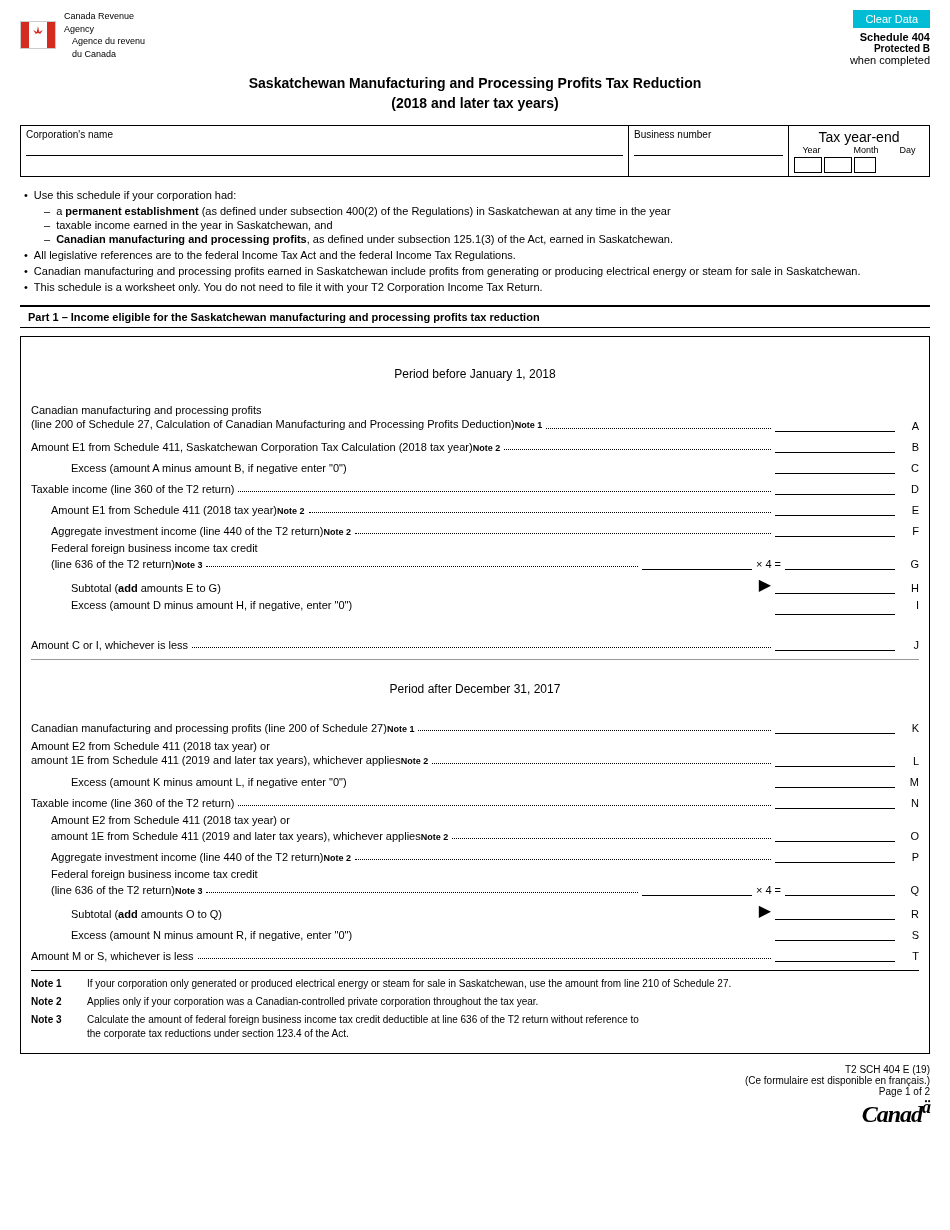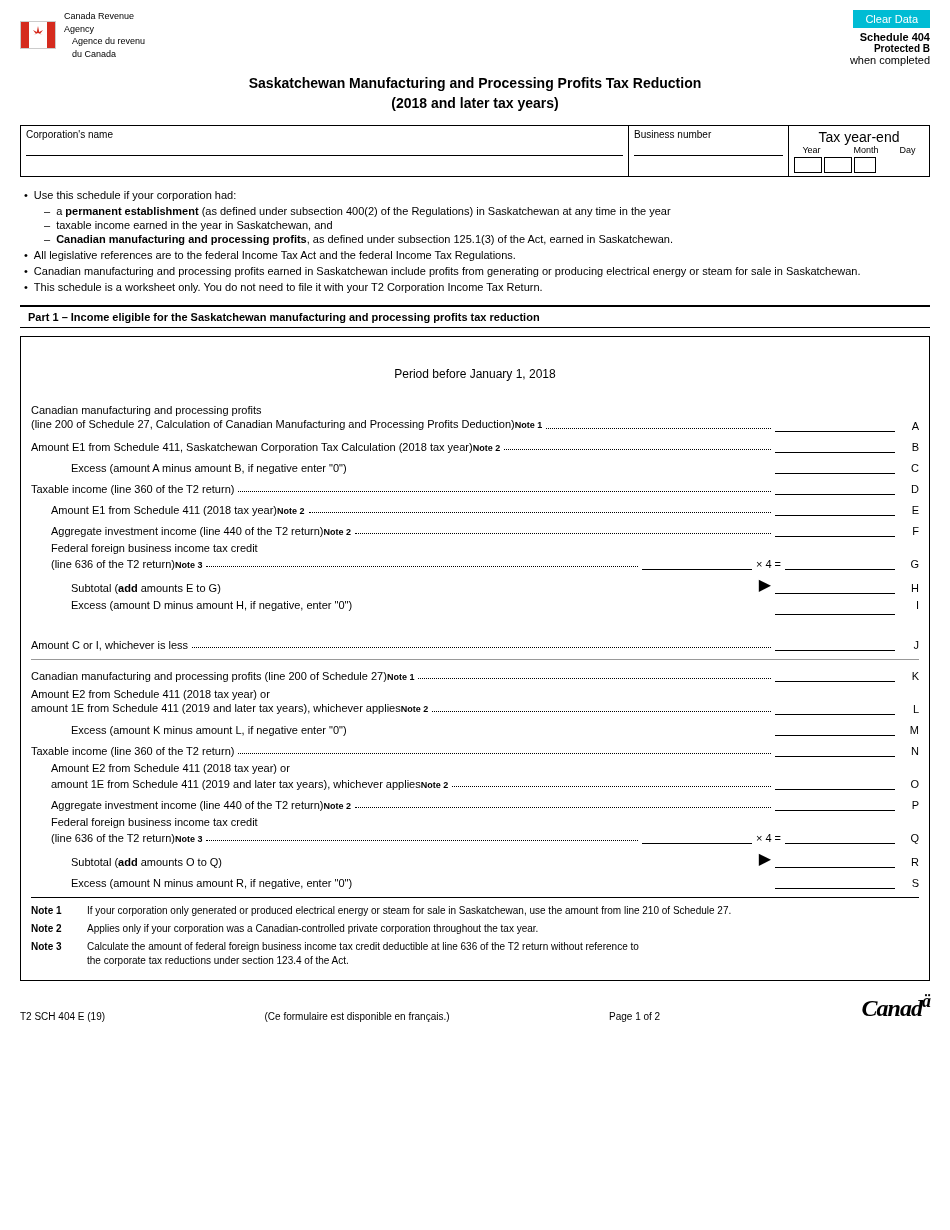--- a/index.html
+++ b/index.html
@@ -261,20 +261,21 @@
       <div style="flex:1; font-size:11px; display:flex; align-items:flex-end;">
         <span>Amount C or I, whichever is less</span>
         <span class="dotted-line"></span>
       </div>
       <input class="field-input" type="text" style="width: 120px; border-bottom: 1px solid rgb(0, 0, 0); border-top: none; border-left: none; border-right: none;">
       <span style="width:20px; text-align:right; font-size:11px; margin-left:4px;">J</span>
     </div>
 
     <hr style="border:none; border-top:1px solid #999; margin:6px 0;">
 
+    <div class="period-header">Period after December 31, 2017</div>
 
     <div style="display:flex; align-items:flex-end; margin-bottom:5px;">
       <div style="flex:1; font-size:11px; display:flex; align-items:flex-end;">
         <span>Canadian manufacturing and processing profits (line 200 of Schedule 27)</span>
         <sup class="note-link"> Note 1</sup>
         <span class="dotted-line"></span>
       </div>
       <input class="field-input" type="text" style="width: 120px; border-bottom: 1px solid rgb(0, 0, 0); border-top: none; border-left: none; border-right: none;">
       <span style="width:20px; text-align:right; font-size:11px; margin-left:4px;">K</span>
     </div>
@@ -347,41 +348,49 @@
       <input class="field-input" type="text" style="width: 120px; border-bottom: 1px solid rgb(0, 0, 0); border-top: none; border-left: none; border-right: none;">
       <span style="width:20px; text-align:right; font-size:11px; margin-left:4px;">R</span>
     </div>
 
     <div style="display:flex; align-items:flex-end; margin-bottom:5px; margin-left:40px;">
       <span style="font-size:11px; flex:1;">Excess (amount N minus amount R, if negative, enter "0")</span>
       <input class="field-input" type="text" style="width: 120px; border-bottom: 1px solid rgb(0, 0, 0); border-top: none; border-left: none; border-right: none; margin-left: 4px;">
       <span style="width:20px; text-align:right; font-size:11px; margin-left:4px;">S</span>
     </div>
 
+    <div style="display:flex; align-items:flex-end; margin-bottom:5px;">
+      <div style="flex:1; font-size:11px; display:flex; align-items:flex-end;">
+        <span>Amount M or S, whichever is less</span>
+        <span class="dotted-line"></span>
+      </div>
+      <input class="field-input" type="text" style="width: 120px; border-bottom: 1px solid rgb(0, 0, 0); border-top: none; border-left: none; border-right: none;">
+      <span style="width:20px; text-align:right; font-size:11px; margin-left:4px;">T</span>
+    </div>
 
     <div class="notes-section">
       <div class="note-row">
         <span class="note-label">Note 1</span>
         <span>If your corporation only generated or produced electrical energy or steam for sale in Saskatchewan, use the amount from line 210 of Schedule 27.</span>
       </div>
       <div class="note-row">
         <span class="note-label">Note 2</span>
         <span>Applies only if your corporation was a Canadian-controlled private corporation throughout the tax year.</span>
       </div>
       <div class="note-row">
         <span class="note-label">Note 3</span>
         <div>
           <div>Calculate the amount of federal foreign business income tax credit deductible at line 636 of the T2 return without reference to</div>
           <div>the corporate tax reductions under section 123.4 of the Act.</div>
         </div>
       </div>
     </div>
   </div>
 
-  <div class="footer" style="margin-top:10px;">
+  <div class="footer" style="margin-top:10px;flex-direction:column;">
     <span>T2 SCH 404 E (19)</span>
     <span>(Ce formulaire est disponible en français.)</span>
     <span>Page 1 of 2</span>
     <div class="canada-wordmark" style="font-family: serif; font-weight:bold; font-size:24px;margin-left:42px;">
       Canad<span style="font-size:18px; vertical-align:super;">ä</span>
     </div>
   </div>
 </div>
 
 </body></html>

